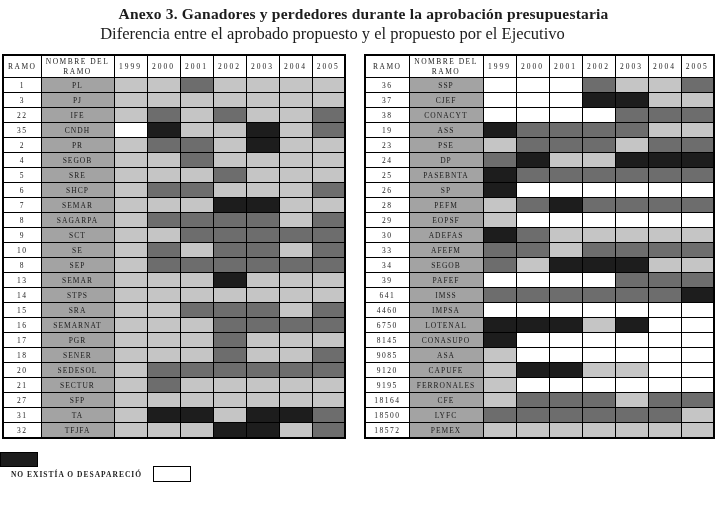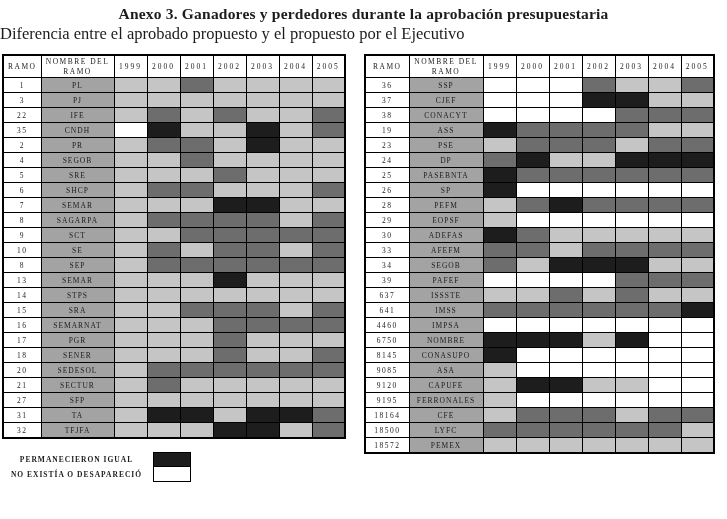--- a/index.html
+++ b/index.html
@@ -1,18 +1,18 @@
 <!DOCTYPE html>
 <html><head>
 <meta charset="utf-8">
 <style>
   html,body{margin:0;padding:0;background:#ffffff;}
   body{width:727px;height:519px;position:relative;font-family:"Liberation Serif","DejaVu Serif",serif;color:#1c1c1c;overflow:hidden;}
   .title{position:absolute;top:5px;left:0;width:727px;text-align:center;font-weight:bold;font-size:15.5px;letter-spacing:.2px;}
-  .subtitle{position:absolute;top:24px;left:0;width:665px;font-size:16.5px;}
+  .subtitle{position:absolute;top:24px;left:0;width:665px;text-align:center;font-size:16.5px;}
   .tblwrap{position:absolute;top:54px;}
   #left-table-root{left:2px;}
   #right-table-root{left:364px;}
   table{border-collapse:collapse;table-layout:fixed;border:2px solid #000;}
   th,td{border:1px solid #000;padding:0;overflow:hidden;white-space:nowrap;}
   th{height:21px;font-weight:normal;font-size:7.5px;letter-spacing:1.5px;text-align:center;vertical-align:middle;background:#fff;line-height:1.3;white-space:normal;}
   th.yr{letter-spacing:2px;}
   td{height:14px;font-size:7.5px;text-align:center;vertical-align:middle;}
   td.ramo{background:#fff;letter-spacing:1.5px;}
   td.name{background:#a3a3a3;letter-spacing:1px;}
@@ -497,31 +497,20 @@
           <td class="name">PAFEF</td>
           <td style="background: rgb(255, 255, 255);"></td>
           <td style="background: rgb(255, 255, 255);"></td>
           <td style="background: rgb(255, 255, 255);"></td>
           <td style="background: rgb(255, 255, 255);"></td>
           <td style="background: rgb(109, 109, 109);"></td>
           <td style="background: rgb(109, 109, 109);"></td>
           <td style="background: rgb(109, 109, 109);"></td>
         </tr>
         <tr>
-          <td class="ramo">637</td>
-          <td class="name">ISSSTE</td>
-          <td style="background: rgb(197, 197, 197);"></td>
-          <td style="background: rgb(197, 197, 197);"></td>
-          <td style="background: rgb(109, 109, 109);"></td>
-          <td style="background: rgb(197, 197, 197);"></td>
-          <td style="background: rgb(109, 109, 109);"></td>
-          <td style="background: rgb(197, 197, 197);"></td>
-          <td style="background: rgb(197, 197, 197);"></td>
-        </tr>
-        <tr>
           <td class="ramo">641</td>
           <td class="name">IMSS</td>
           <td style="background: rgb(109, 109, 109);"></td>
           <td style="background: rgb(109, 109, 109);"></td>
           <td style="background: rgb(109, 109, 109);"></td>
           <td style="background: rgb(109, 109, 109);"></td>
           <td style="background: rgb(109, 109, 109);"></td>
           <td style="background: rgb(109, 109, 109);"></td>
           <td style="background: rgb(29, 29, 29);"></td>
         </tr>
@@ -531,21 +520,21 @@
           <td style="background: rgb(255, 255, 255);"></td>
           <td style="background: rgb(255, 255, 255);"></td>
           <td style="background: rgb(255, 255, 255);"></td>
           <td style="background: rgb(255, 255, 255);"></td>
           <td style="background: rgb(255, 255, 255);"></td>
           <td style="background: rgb(255, 255, 255);"></td>
           <td style="background: rgb(255, 255, 255);"></td>
         </tr>
         <tr>
           <td class="ramo">6750</td>
-          <td class="name">NOMBRE</td>
+          <td class="name">LOTENAL</td>
           <td style="background: rgb(29, 29, 29);"></td>
           <td style="background: rgb(29, 29, 29);"></td>
           <td style="background: rgb(29, 29, 29);"></td>
           <td style="background: rgb(197, 197, 197);"></td>
           <td style="background: rgb(29, 29, 29);"></td>
           <td style="background: rgb(255, 255, 255);"></td>
           <td style="background: rgb(255, 255, 255);"></td>
         </tr>
         <tr>
           <td class="ramo">8145</td>
@@ -623,20 +612,19 @@
           <td style="background: rgb(197, 197, 197);"></td>
           <td style="background: rgb(197, 197, 197);"></td>
           <td style="background: rgb(197, 197, 197);"></td>
         </tr>
       </tbody>
     </table>
   </div>
 
 <div class="legend" id="legend-root">
     <div class="legend-row">
-      <div class="legend-label">PERMANECIERON IGUAL</div>
       <div class="legend-swatch" style="background: rgb(29, 29, 29);"></div>
     </div>
     <div class="legend-row">
       <div class="legend-label">NO EXISTÍA O DESAPARECIÓ</div>
       <div class="legend-swatch" style="background: rgb(255, 255, 255);"></div>
     </div>
   </div>
 
 </body></html>

